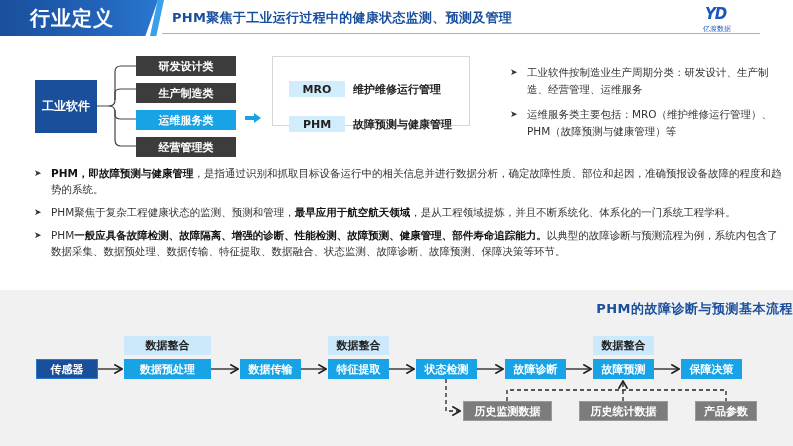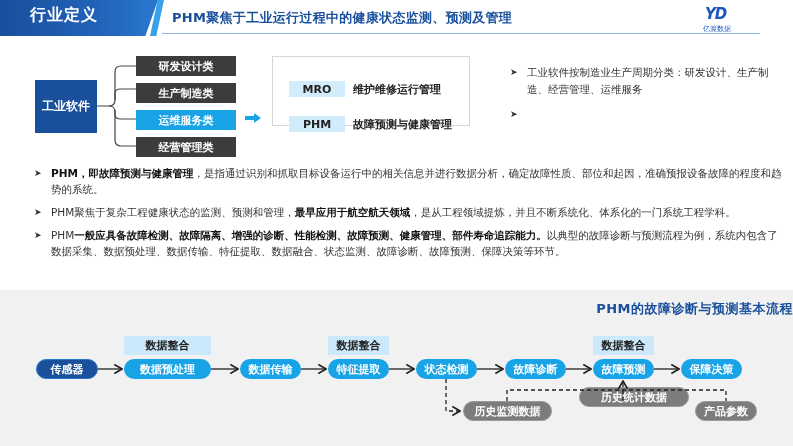--- a/index.html
+++ b/index.html
@@ -3,21 +3,21 @@
 <meta charset="utf-8">
 <style>
   * { box-sizing: border-box; margin: 0; padding: 0; }
   html, body { width: 793px; height: 446px; overflow: hidden; background: #ffffff; }
   body { position: relative; font-family: "DejaVu Sans", "Liberation Sans", sans-serif; color: #333; }
 
   
   .hdr-tag { position: absolute; left: 0; top: 0; width: 158px; height: 36px;
     background: linear-gradient(90deg, #1a4f9c 0%, #2162b8 60%, #2a77d0 100%);
     clip-path: polygon(0 0, 100% 0, 92% 100%, 0 100%); }
-  .hdr-tag span { position: absolute; left: 30px; top: 5px; font-size: 16px; font-weight: bold; color: #fff; letter-spacing: 1px; }
+  .hdr-tag span { position: absolute; left: 30px; top: 5px; font-size: 20px; font-weight: bold; color: #fff; letter-spacing: 1px; }
   .hdr-stripe { position: absolute; left: 150px; top: 0; width: 14px; height: 36px; background: #3aa0ea;
     clip-path: polygon(55% 0, 100% 0, 45% 100%, 0 100%); }
   .hdr-title { position: absolute; left: 172px; top: 9px; font-size: 13px; font-weight: bold; color: #1a4f9c; letter-spacing: 0.3px; }
   .hdr-line { position: absolute; left: 162px; top: 33px; width: 598px; height: 1px; background: #8fb6e6; }
   .logo { position: absolute; left: 699px; top: 5px; width: 40px; height: 28px; }
   .logo-mark { position: absolute; left: 6px; top: 0; font-size: 15px; font-weight: bold; font-style: italic; color: #1a55c0; letter-spacing: -1px; }
   .logo-text { position: absolute; left: 4px; top: 19px; font-size: 7px; color: #1a55c0; }
 
   
   .soft-box { position: absolute; left: 35px; top: 80px; width: 62px; height: 53px; background: #1a4f9c; color: #fff;
@@ -38,21 +38,21 @@
 
   
   .paras { position: absolute; left: 34px; top: 165px; width: 748px; font-size: 10.5px; color: #333; line-height: 16px; }
   .paras .p { position: relative; padding-left: 17px; margin-bottom: 7px; }
   .paras .p .bullet { left: 0; }
   .b { font-weight: bold; color: #111; }
 
   
   .flow-bg { position: absolute; left: 0; top: 290px; width: 793px; height: 156px; background: #f1f1f1; }
   .flow-title { position: absolute; left: 0; width: 793px; top: 300px; text-align: right; font-size: 13px; font-weight: bold; color: #1a4f9c; letter-spacing: 0.5px; }
-  .fbox { position: absolute; height: 20px; color: #fff; font-size: 11px; font-weight: bold; display: flex; align-items: center; justify-content: center; background: #17a3e6; border-radius: 10px; }
+  .fbox { position: absolute; height: 20px; color: #fff; font-size: 11px; font-weight: bold; display: flex; align-items: center; justify-content: center; background: #17a3e6; }
   .fbox.dark { background: #1a4f9c; border: 1px solid #2a77d0; }
   .fbox.gray { background: #7c7c7c; border: 1px solid #9a9a9a; text-align: center; }
   .dbox { position: absolute; height: 19px; background: #cbe9fb; color: #222; font-size: 11px; font-weight: bold; display: flex; align-items: center; justify-content: center; }
   svg.flowlines { position: absolute; left: 0; top: 0; width: 793px; height: 446px; pointer-events: none; }
 </style>
 </head>
 <body>
 
 <div class="hdr-tag">
   <span>行业定义</span>
@@ -96,20 +96,21 @@
   <div class="tag-desc" style="left:80px;top:60px">故障预测与健康管理</div>
 </div>
 
 <div class="right-notes">
   <div class="note">
     <span class="bullet">➤</span>
     <span>工业软件按制造业生产周期分类：研发设计、生产制造、经营管理、运维服务</span>
   </div>
   <div class="note">
     <span class="bullet">➤</span>
+    <span>运维服务类主要包括：MRO（维护维修运行管理）、PHM（故障预测与健康管理）等</span>
   </div>
 </div>
 
 <div class="paras">
   <div class="p">
     <span class="bullet">➤</span>
     <span class="b">PHM，即故障预测与健康管理</span><span>，是指通过识别和抓取目标设备运行中的相关信息并进行数据分析，确定故障性质、部位和起因，准确预报设备故障的程度和趋势的系统。</span>
   </div>
   <div class="p">
     <span class="bullet">➤</span>
@@ -131,21 +132,21 @@
 <div class="fbox dark" style="left:36px;top:359px;width:62px">传感器</div>
 <div class="fbox" style="left:124px;top:359px;width:87px">数据预处理</div>
 <div class="fbox" style="left:240px;top:359px;width:61px">数据传输</div>
 <div class="fbox" style="left:328px;top:359px;width:61px">特征提取</div>
 <div class="fbox" style="left:416px;top:359px;width:61px">状态检测</div>
 <div class="fbox" style="left:505px;top:359px;width:61px">故障诊断</div>
 <div class="fbox" style="left:593px;top:359px;width:61px">故障预测</div>
 <div class="fbox" style="left:681px;top:359px;width:61px">保障决策</div>
 
 <div class="fbox gray" style="left:463px;top:401px;width:89px">历史监测数据</div>
-<div class="fbox gray" style="left:579px;top:387px;width:110px">历史统计数据</div>
+<div class="fbox gray" style="left:579px;top:401px;width:89px">历史统计数据</div>
 <div class="fbox gray" style="left:695px;top:401px;width:62px">产品参数</div>
 
 <svg class="flowlines" viewBox="0 0 793 446">
   <defs>
     <marker id="ah" markerWidth="7" markerHeight="7" refX="6" refY="3.5" orient="auto">
       <path d="M0 0 L6 3.5 L0 7" fill="none" stroke="#222" stroke-width="1.3"></path>
     </marker>
   </defs>
   <g stroke="#222" stroke-width="1.3" fill="none">
     <line x1="98" y1="369" x2="122" y2="369" marker-end="url(#ah)"></line>

